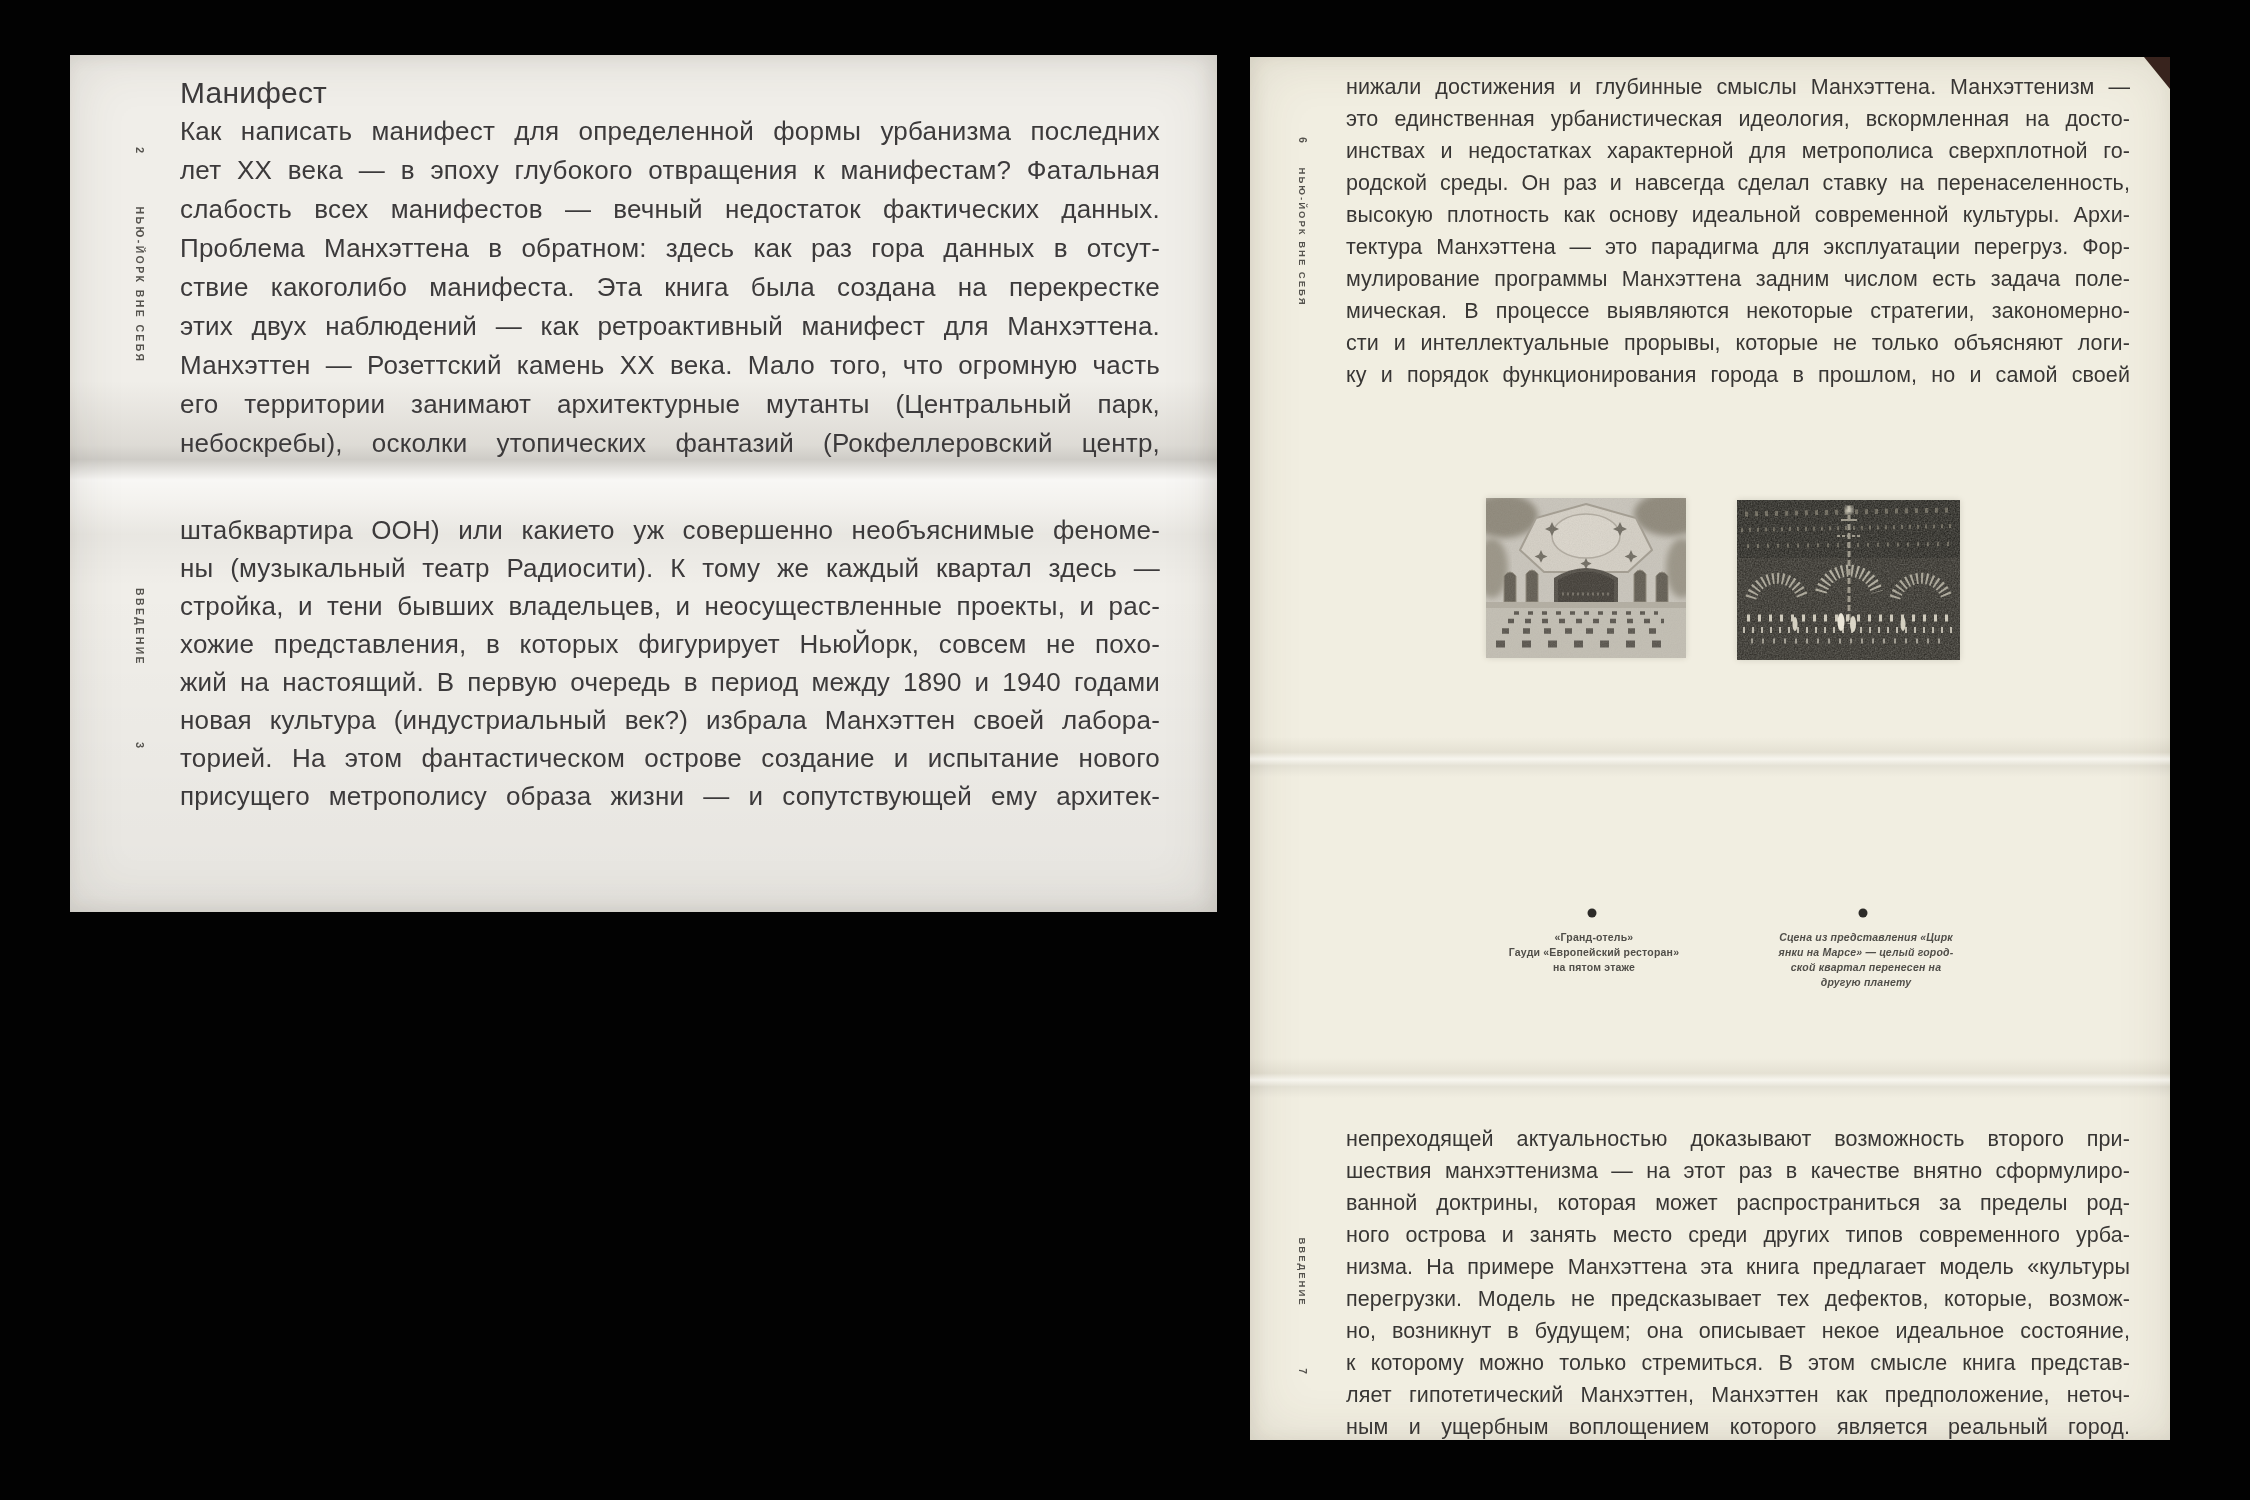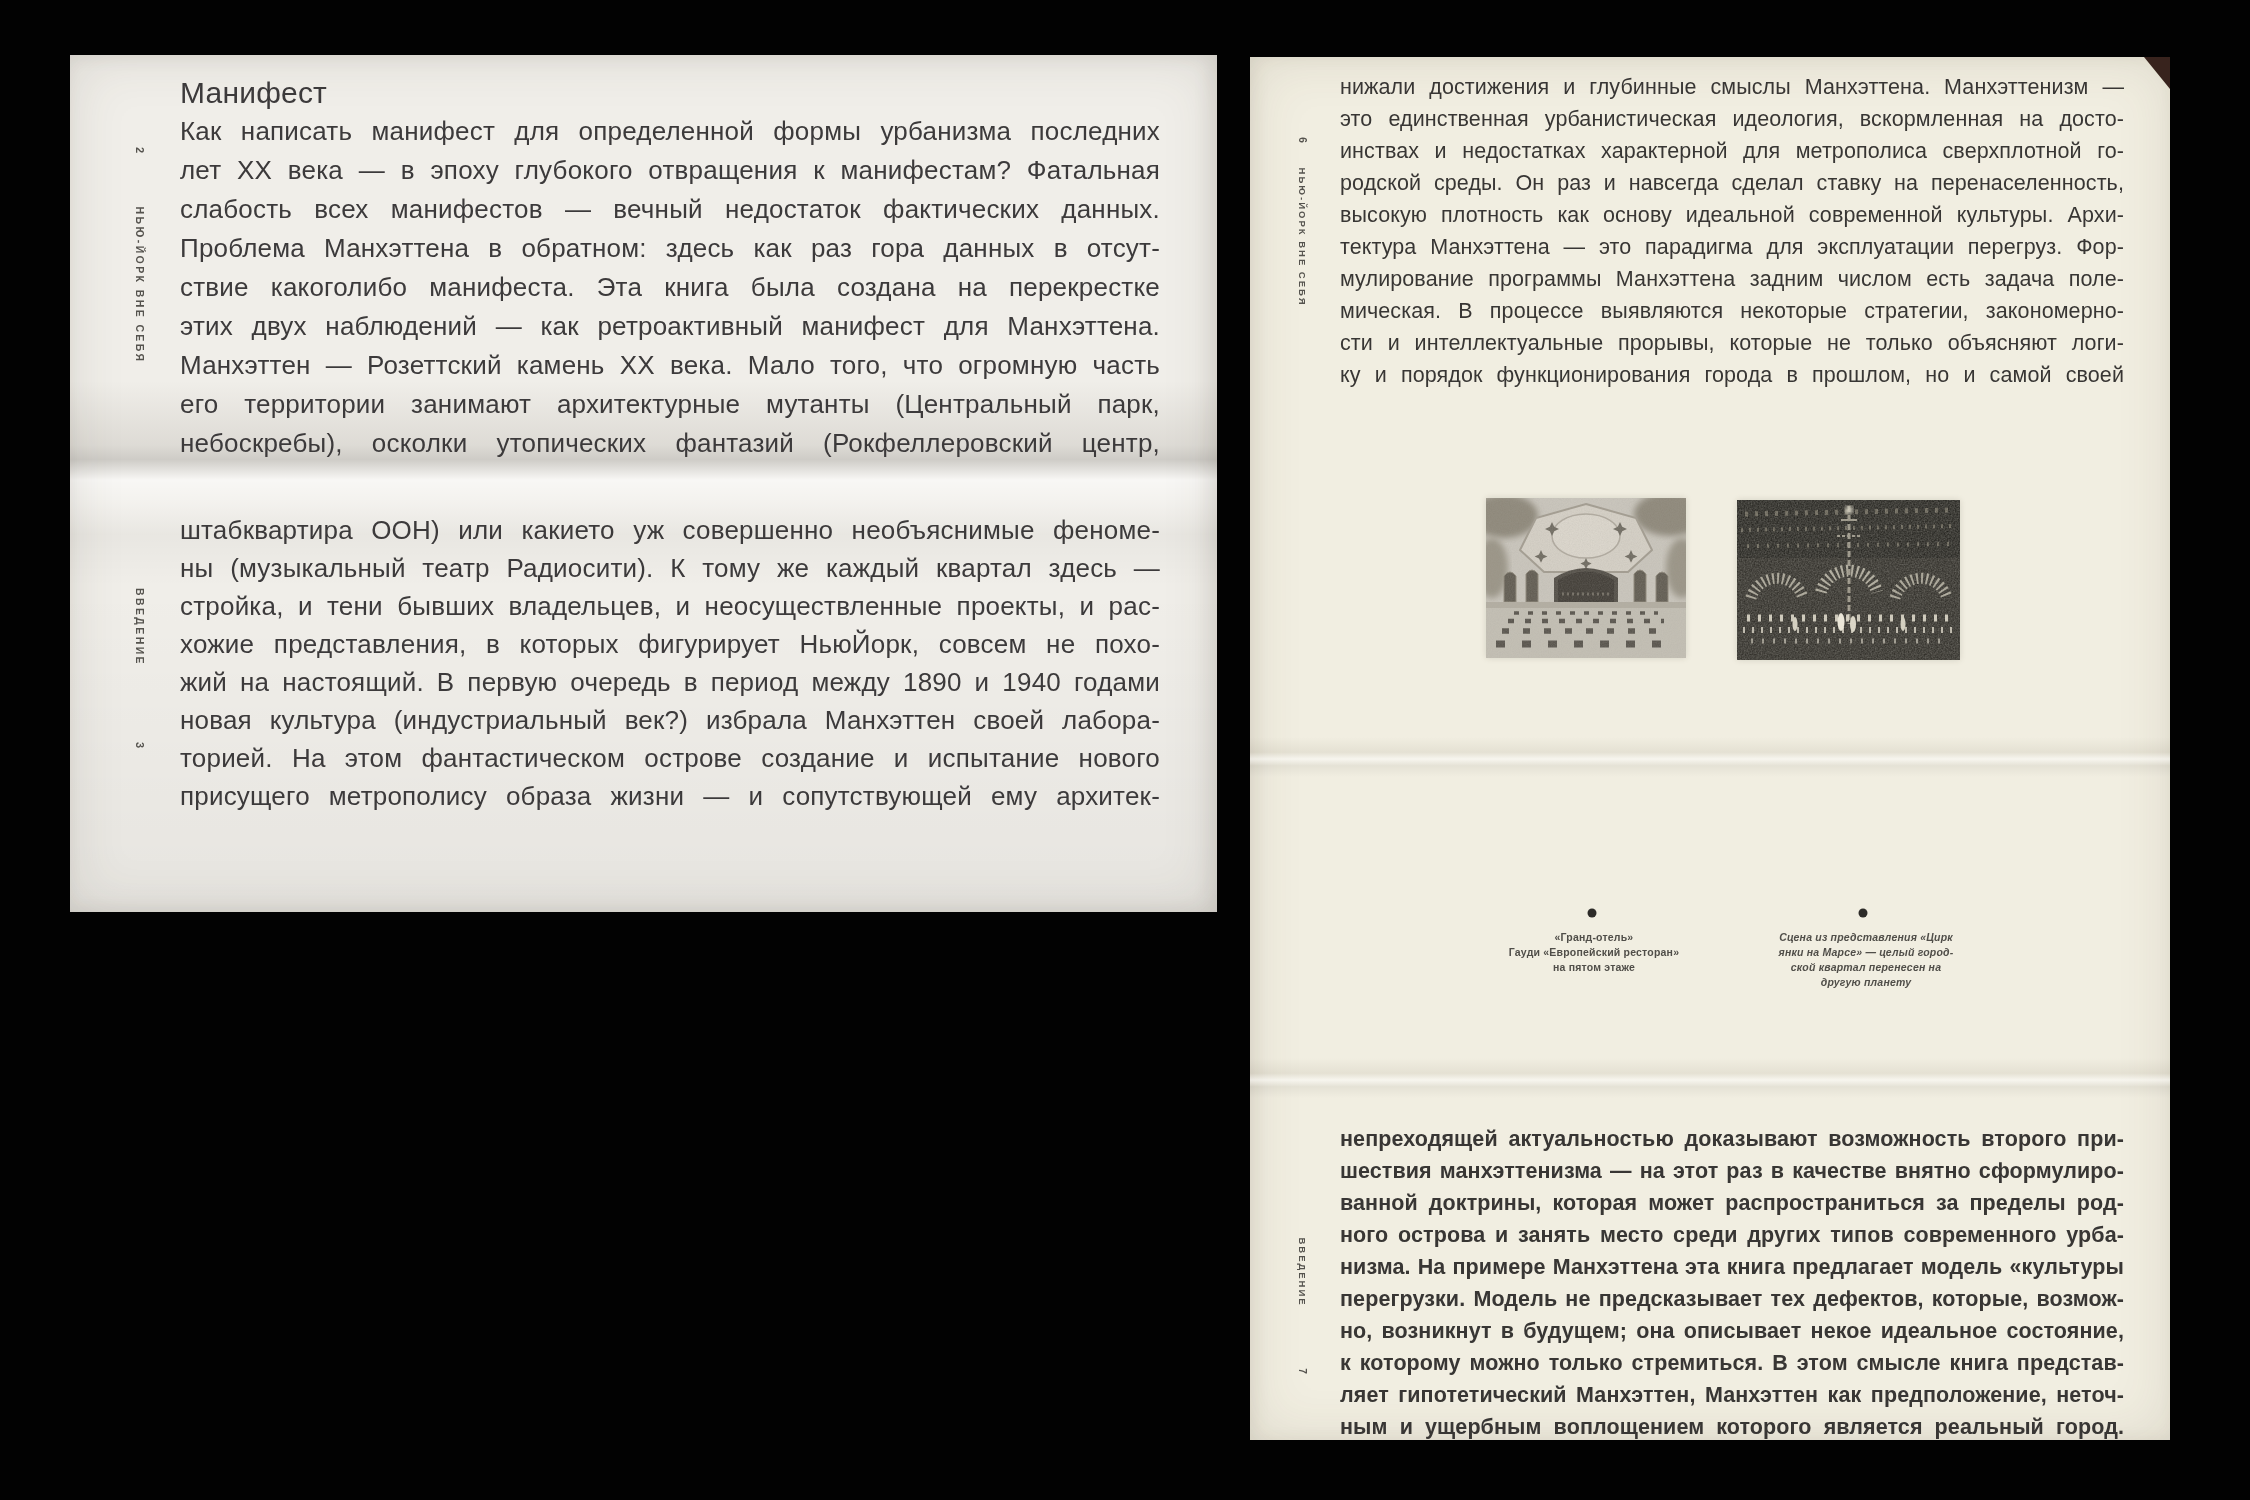--- a/index.html
+++ b/index.html
@@ -32,23 +32,23 @@
     background:var(--right_page,#f1eee1);
     box-shadow:inset 0 0 55px rgba(80,68,45,0.12), inset 5px 0 16px rgba(80,68,45,0.08);}
   .crease{position:absolute;left:0;right:0;height:40px;pointer-events:none;
     background:linear-gradient(180deg, rgba(0,0,0,0) 0%, rgba(85,72,50,0.08) 38%,
       rgba(255,255,255,0.45) 55%, rgba(0,0,0,0.05) 72%, rgba(0,0,0,0) 100%);}
   .crease-1{top:680px;}
   .crease-2{top:1001px;}
   .corner-flap{position:absolute;right:0;top:0;width:26px;height:32px;background:#38231d;
     clip-path:polygon(0 0,100% 0,100% 100%);}
 
-  .rp-text{position:absolute;left:90px;width:784px;}
+  .rp-text{position:absolute;left:96px;width:784px;}
   .rp-top{top:14px;}
-  .rp-bottom{top:1066px;font-weight:bold;}
+  .rp-bottom{top:1066px;}
   .rp-line{font-size:21.5px;line-height:32px;color:#383634;letter-spacing:.1px;
            text-align:justify;text-align-last:justify;white-space:nowrap;}
 
   
   .figure{position:absolute;box-shadow:0 0 6px rgba(60,50,35,0.15);}
   .fig-1{left:236px;top:441px;width:200px;height:160px;}
   .fig-2{left:487px;top:443px;width:223px;height:160px;}
   .figure svg{display:block;width:100%;height:100%;}
   .figdot{position:absolute;width:9px;height:9px;border-radius:50%;background:#2d2b28;
           transform:translate(-50%,-50%);}

